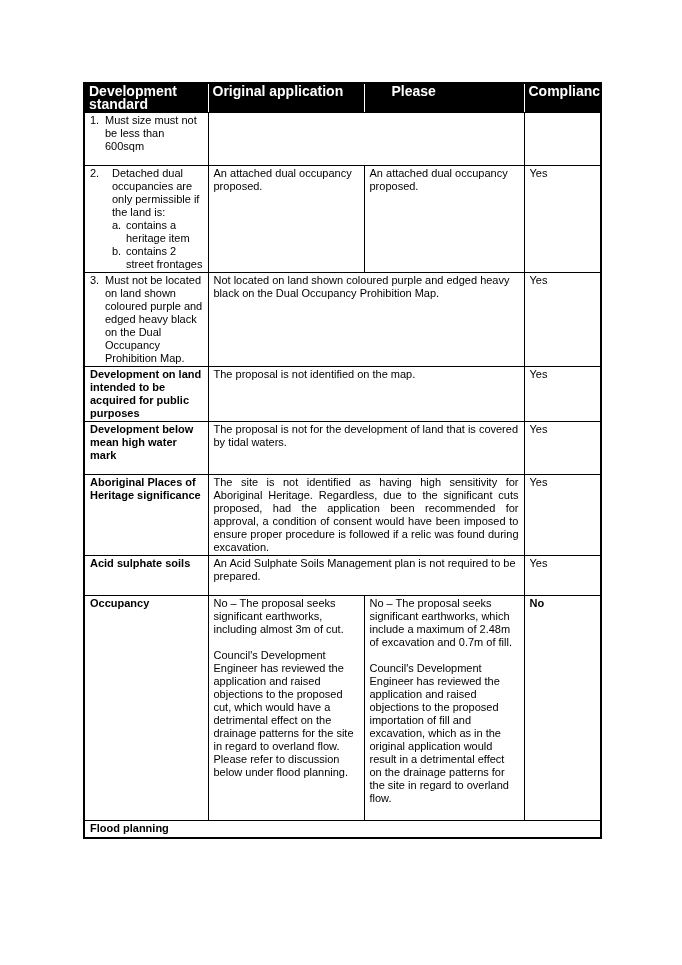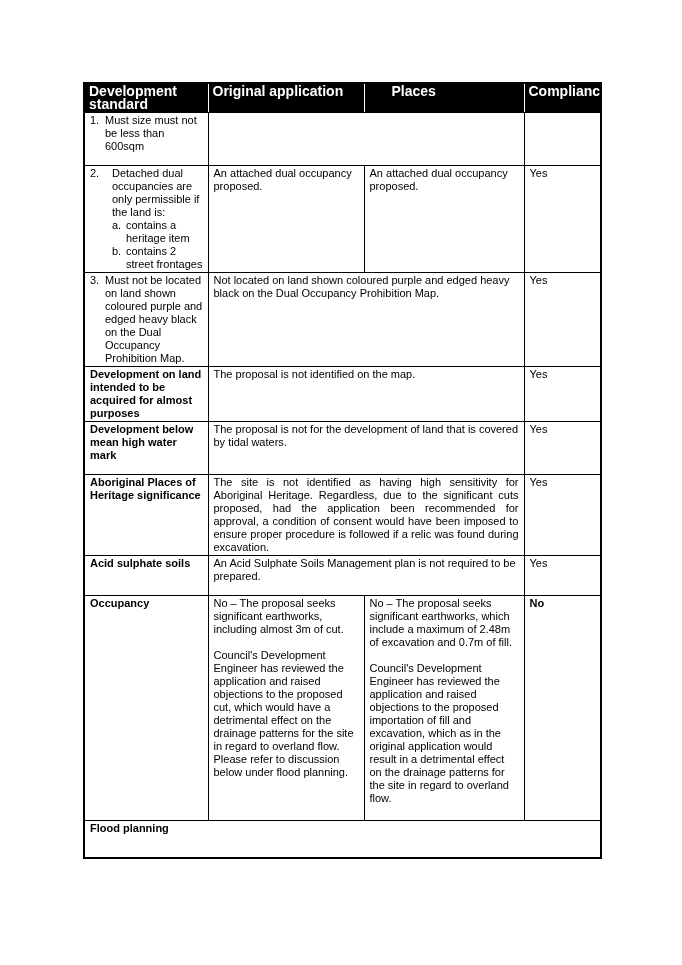--- a/index.html
+++ b/index.html
@@ -67,39 +67,39 @@
   
   tr.rh28  { height: 28px; }
   tr.rh53  { height: 53px; }
   tr.rh105 { height: 105px; }
   tr.rh93  { height: 93px; }
   tr.rh54  { height: 54px; }
   tr.rh27  { height: 27px; }
   tr.rh79  { height: 79px; }
   tr.rh40  { height: 40px; padding-left: 28px; }
   tr.rh225 { height: 225px; }
-  tr.rh19  { height: 37px; }
+  tr.rh19  { height: 17px; }
 </style>
 </head>
 <body>
 
 <div class="table-wrap">
   <table class="assessment">
     <colgroup>
       <col style="width:124px">
       <col style="width:156px">
       <col style="width:160px">
       <col style="width:77px">
     </colgroup>
 
     <tbody>
         <tr class="rh28">
       <th>Development standard</th>
       <th>Original application</th>
-      <th class="th-review">Places</th>
+      <th class="th-review">Please</th>
       <th class="th-compliance">Compliance</th>
     </tr>
 
     <tr class="rh53">
       <td>
         <div class="li">
           <span class="li-num">1.</span>
           <span class="li-text">Must size must not be less than 600sqm</span>
         </div>
       </td>
@@ -134,21 +134,21 @@
         <div class="li">
           <span class="li-num">3.</span>
           <span class="li-text">Must not be located on land shown coloured purple and edged heavy black on the Dual Occupancy Prohibition Map.</span>
         </div>
       </td>
       <td colspan="2">Not located on land shown coloured purple and edged heavy black on the Dual Occupancy Prohibition Map.</td>
       <td>Yes</td>
     </tr>
 
     <tr class="rh54">
-      <td class="label-bold">Development on land intended to be acquired for almost purposes</td>
+      <td class="label-bold">Development on land intended to be acquired for public purposes</td>
       <td colspan="2">The proposal is not identified on the map.</td>
       <td>Yes</td>
     </tr>
 
 
     <tr class="rh53">
       <td class="label-bold">Development below mean high water mark</td>
       <td colspan="2">The proposal is not for the development of land that is covered by tidal waters.</td>
       <td>Yes</td>
     </tr>

